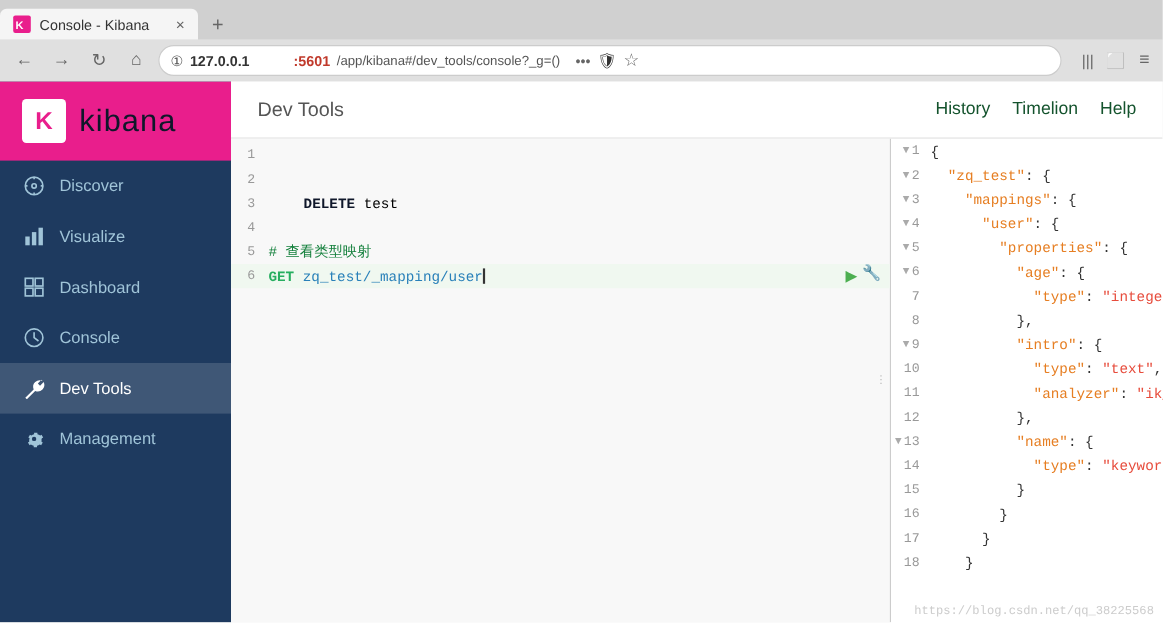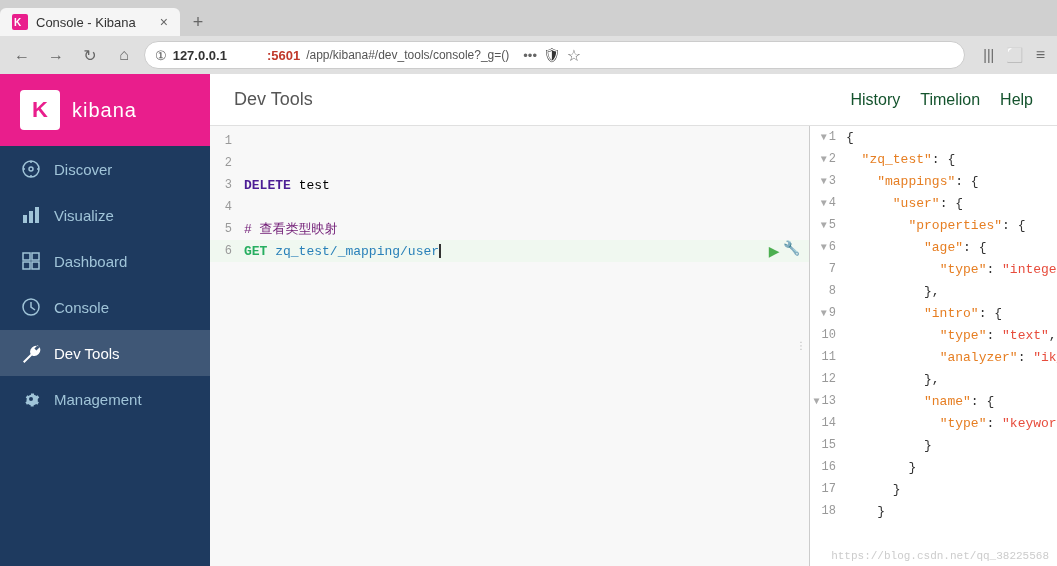--- a/index.html
+++ b/index.html
@@ -44,23 +44,23 @@
     
     .editor-panel { width: 600px; flex-shrink: 0; background: #f8f8f8; border-right: 1px solid #ccc; overflow-y: auto; font-family: 'Courier New', monospace; font-size: 13px; position: relative; }
     .code-lines { padding: 4px 0; }
     .code-line { display: flex; align-items: center; min-height: 22px; }
     .line-num { width: 30px; text-align: right; padding-right: 8px; color: #999; font-size: 12px; flex-shrink: 0; user-select: none; }
     .line-content { flex: 1; padding-left: 4px; white-space: pre; }
     .line-actions { display: flex; gap: 4px; margin-right: 8px; }
     .run-btn { color: #4caf50; font-size: 18px; cursor: pointer; }
     .wrench-btn { color: #999; font-size: 14px; cursor: pointer; }
     .kw-get { color: #27ae60; font-weight: bold; }
-    .kw-delete { color: #4c1d95; font-weight: bold; }
+    .kw-delete { color: #0f172a; font-weight: bold; margin-left: 32px; }
     .kw-path { color: #2980b9; }
-    .comment { color: #701a75; }
+    .comment { color: #15803d; }
 
     
     .response-panel { flex: 1; background: white; overflow-y: auto; font-family: 'Courier New', monospace; font-size: 13px; position: relative; }
     .response-lines { padding: 4px 0; }
     .response-line { display: flex; align-items: flex-start; min-height: 22px; }
     .resp-num { width: 30px; text-align: right; padding-right: 4px; color: #999; font-size: 12px; flex-shrink: 0; user-select: none; display: flex; align-items: center; justify-content: flex-end; gap: 2px; }
     .resp-fold { color: #aaa; font-size: 10px; }
     .resp-content { flex: 1; padding-left: 6px; white-space: pre; color: #333; }
     .str-key { color: #e67e22; }
     .str-val { color: #e74c3c; }
@@ -105,21 +105,21 @@
   </div>
 </div>
 
 <div class="app">
 
   <div class="sidebar">
     <div class="sidebar-logo">
       <div style="background:white;width:40px;height:40px;display:flex;align-items:center;justify-content:center;border-radius:4px;">
         <span style="color:#e91e8c;font-size:22px;font-weight:900;">K</span>
       </div>
-      <span style="color:#ffffff;font-size:20px;font-weight:300;letter-spacing:1px;">kibana</span>
+      <span style="color:#0f172a;font-size:28px;font-weight:300;letter-spacing:1px;">kibana</span>
     </div>
     <div class="sidebar-nav">
       <div class="sidebar-item">
         <div class="sidebar-icon">
           <svg width="20" height="20" viewBox="0 0 20 20" fill="none" stroke="currentColor" stroke-width="1.5">
               <circle cx="10" cy="10" r="8"></circle>
               <circle cx="10" cy="10" r="2"></circle>
               <line x1="10" y1="2" x2="10" y2="4"></line>
               <line x1="10" y1="16" x2="10" y2="18"></line>
               <line x1="2" y1="10" x2="4" y2="10"></line>

